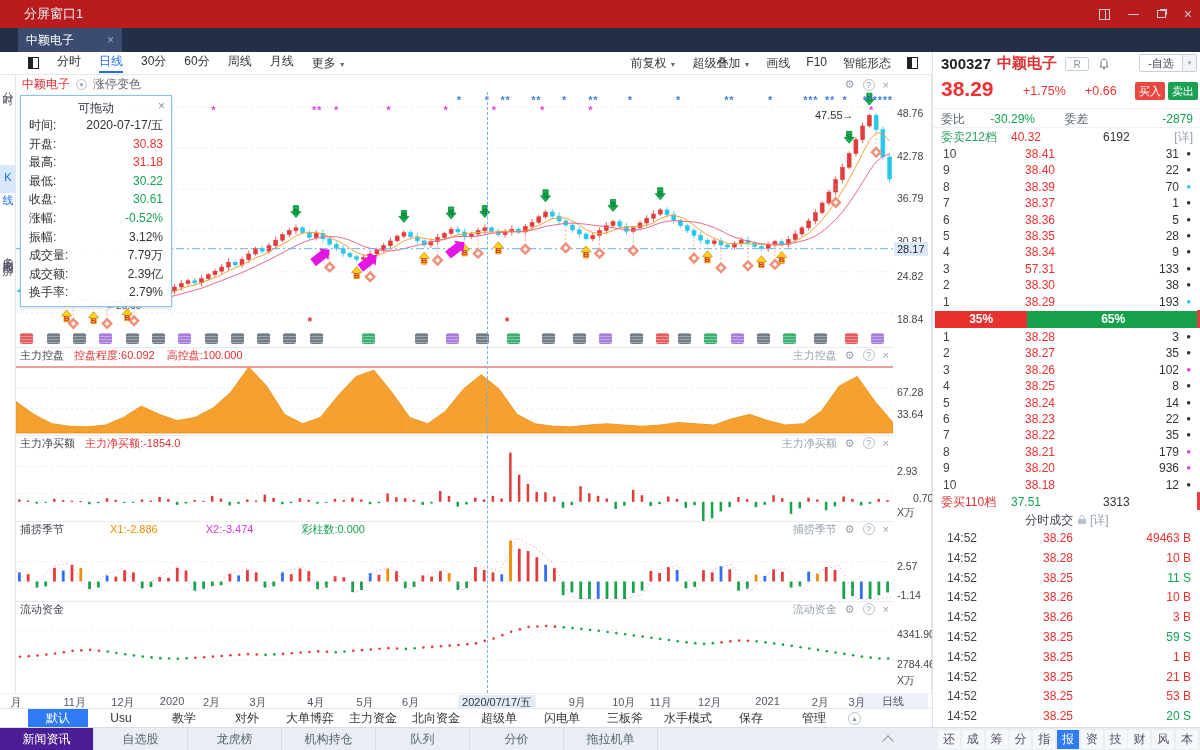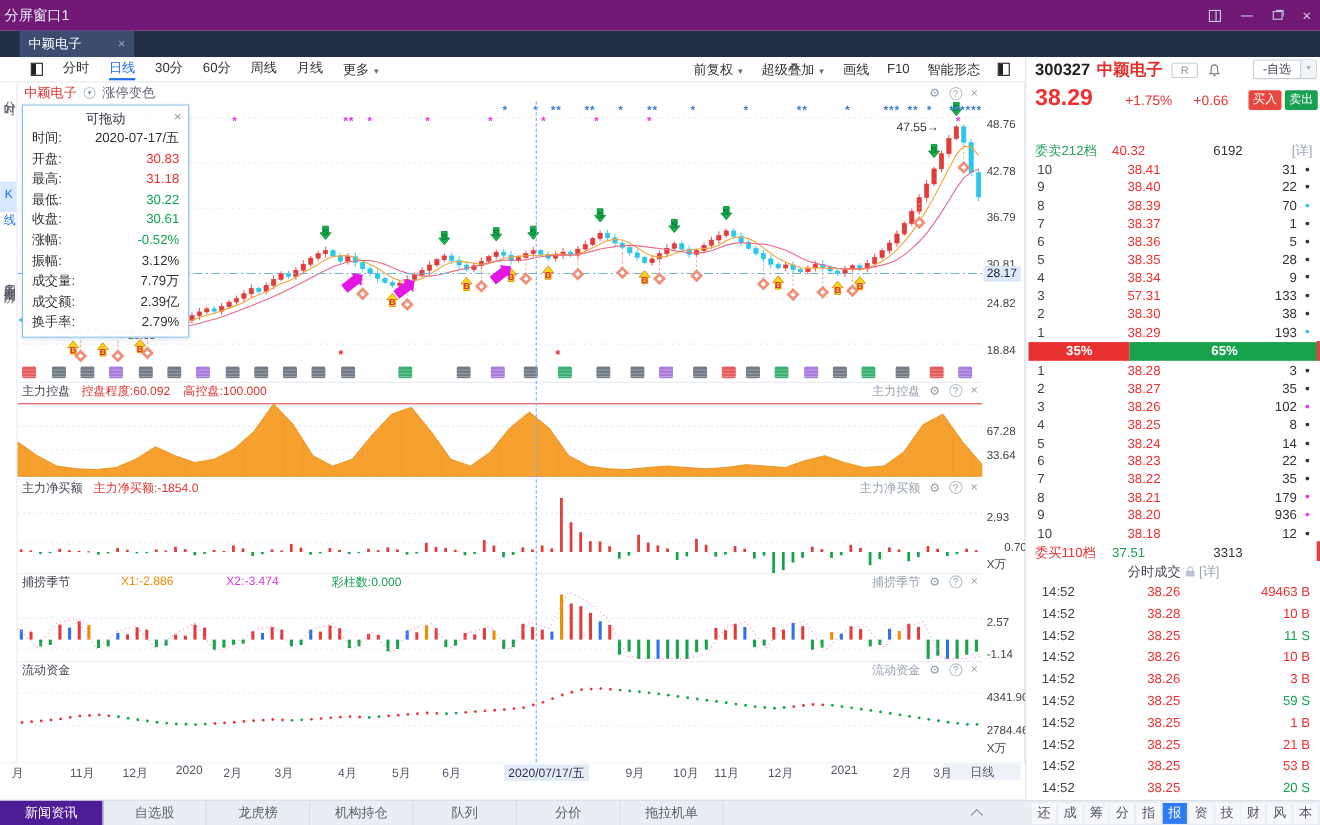--- a/index.html
+++ b/index.html
@@ -1,21 +1,21 @@
 <!DOCTYPE html>
 <html><head>
 <meta charset="utf-8">
 <style>
   * { margin:0; padding:0; box-sizing:border-box; }
   html,body { width:1200px; height:750px; overflow:hidden; font-family:"Liberation Sans",sans-serif; background:#fff; }
   .abs { position:absolute; }
   #app { position:relative; width:1200px; height:750px; background:#fff; }
 
   
-  #titlebar { left:0; top:0; width:1200px; height:28px; background:#701a75; color:#e8ecf4; font-size:13px; line-height:28px; padding-left:4px; }
+  #titlebar { left:0; top:0; width:1200px; height:28px; background:#b91c1c; color:#e8ecf4; font-size:13px; line-height:28px; padding-left:24px; }
   .win-ctrls { position:absolute; right:8px; top:0; height:28px; display:flex; align-items:center; gap:18px; }
   .ic-grid { width:11px; height:11px; border:1px solid #c3cbda; background:linear-gradient(#c3cbda,#c3cbda) 5px 0/1px 100% no-repeat; }
   .ic-min { width:11px; height:1px; background:#c3cbda; }
   .ic-rest { width:9px; height:8px; border:1px solid #c3cbda; box-shadow:2px -2px 0 -1px #c3cbda; }
   .ic-close { color:#c3cbda; font-size:14px; line-height:10px; }
 
   
   #tabbar { left:0; top:28px; width:1200px; height:24px; background:#232e47; }
   .doc-tab { position:absolute; left:18px; top:0; width:104px; height:24px; background:#3c4c70; color:#fff; font-size:12px; display:flex; align-items:center; justify-content:space-between; padding:0 8px; }
   .doc-tab .x { color:#9aa6c0; font-size:12px; }
@@ -763,20 +763,36 @@
           <span class="l">成交额:</span>
           <span class="v n">2.39亿</span>
         </div>
         <div class="ib-row">
           <span class="l">换手率:</span>
           <span class="v n">2.79%</span>
         </div>
       </div>
   </div>
 
+  <div class="abs" id="stratRow">
+      <div class="strat active" style="left: 58px;">默认</div>
+      <div class="strat" style="left: 121px;">Usu</div>
+      <div class="strat" style="left: 184px;">教学</div>
+      <div class="strat" style="left: 247px;">对外</div>
+      <div class="strat" style="left: 310px;">大单博弈</div>
+      <div class="strat" style="left: 373px;">主力资金</div>
+      <div class="strat" style="left: 436px;">北向资金</div>
+      <div class="strat" style="left: 499px;">超级单</div>
+      <div class="strat" style="left: 562px;">闪电单</div>
+      <div class="strat" style="left: 625px;">三板斧</div>
+      <div class="strat" style="left: 688px;">水手模式</div>
+      <div class="strat" style="left: 751px;">保存</div>
+      <div class="strat" style="left: 814px;">管理</div>
+      <div class="circ-up" style="left: 848px;">▲</div>
+    </div>
 
   <div class="abs" id="bottomRow">
       <div class="btab active" style="left: 0px; width: 94px;">新闻资讯</div>
       <div class="btab" style="left: 94px; width: 94px;">自选股</div>
       <div class="btab" style="left: 188px; width: 94px;">龙虎榜</div>
       <div class="btab" style="left: 282px; width: 94px;">机构持仓</div>
       <div class="btab" style="left: 376px; width: 94px;">队列</div>
       <div class="btab" style="left: 470px; width: 94px;">分价</div>
       <div class="btab" style="left: 564px; width: 94px;">拖拉机单</div>
       <div class="chev" style="left: 884px; top: 9px;"></div>
@@ -806,20 +822,26 @@
         <span class="wt">-自选</span>
         <span class="wd">▼</span>
       </span>
     </div>
     <div class="rp-price-row">
       <span class="big-price">38.29</span>
       <span class="pct">+1.75%</span>
       <span class="chg">+0.66</span>
       <span class="btn-buy">买入</span>
       <span class="btn-sell">卖出</span>
+    </div>
+    <div class="rp-wb">
+      <span class="lab" style="margin-left:8px">委比</span>
+      <span class="grn" style="margin-left:22px">-30.29%</span>
+      <span class="lab" style="margin-left:26px">委差</span>
+      <span class="grn" style="position:absolute;right:8px">-2879</span>
     </div>
     <div id="obHost">
         <div class="ob-sum" style="top: 76px;"><span style="margin-left:8px;color:#2aa05a">委卖212档</span><span style="position:absolute;left:78px;color:#f03030">40.32</span><span style="position:absolute;left:170px;color:#333">6192</span><span class="detail-tag" style="position:absolute;right:8px">[详]</span></div>
         <div class="ob-row" style="top: 94px;">
           <span class="lv">10</span>
           <span class="pr">38.41</span>
           <span class="qt">31</span>
           <span class="dot" style="color:#2f3540">●</span>
         </div>
         <div class="ob-row" style="top: 110.4px;">

